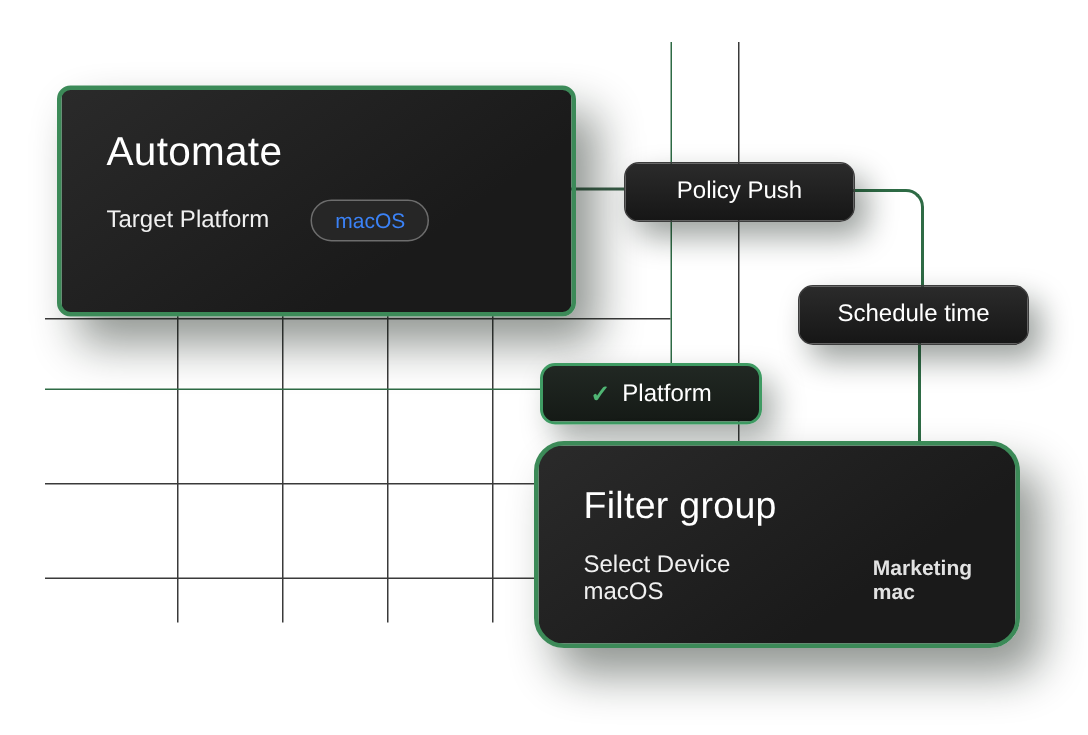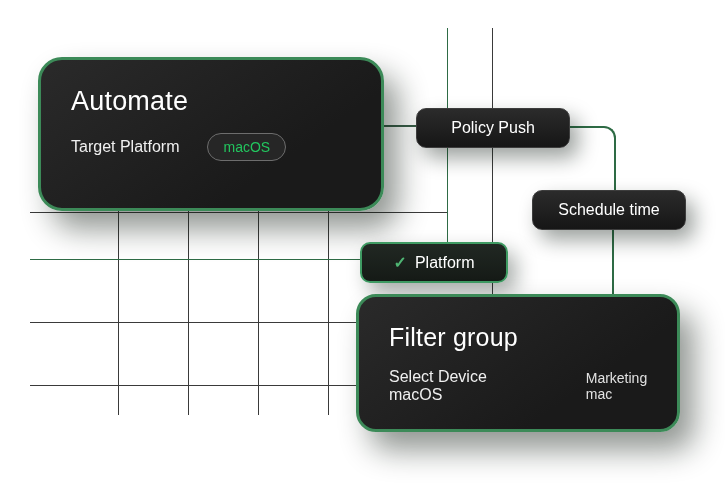--- a/index.html
+++ b/index.html
@@ -25,30 +25,30 @@
   
   .connector{position:absolute;z-index:2;background:#2e6b45;}
   .conn-a{left:378px;top:125px;width:38px;height:2px;background:#3a5f49;}
   .elbow{position:absolute;z-index:2;left:568px;top:126px;width:46px;height:64px;
          border-top:2px solid #2e6b45;border-right:2px solid #2e6b45;
          border-top-right-radius:12px;background:transparent;}
   .conn-c{left:612px;top:228px;width:2px;height:66px;}
 
   
   .card{position:absolute;z-index:3;background:linear-gradient(145deg,#2a2a2a 0%,#1a1a1a 70%);
-        border:3px solid #3c8a58;border-radius:24px;color:#ffffff;
+        border:3px solid #3c8a58;border-radius:9px;color:#ffffff;
         box-shadow:14px 18px 30px rgba(10,22,14,0.45);}
   .card-automate{left:38px;top:57px;width:340px;height:148px;}
   .card-filter{left:356px;top:294px;width:318px;height:132px;border-radius:20px;}
   .card-title{font-size:27px;font-weight:500;letter-spacing:0.2px;margin:26px 0 0 30px;}
   .card-filter .card-title{font-size:25px;}
   .card-row{display:flex;align-items:center;gap:28px;margin:16px 0 0 30px;}
   .card-label{font-size:16px;color:#f0f0f0;}
-  .card-value{font-size:14px;color:#e2e2e2;margin-left:14px;}
-  .chip{display:inline-block;font-size:14px;color:#22c55e;background:#262626;
+  .card-value{font-size:14px;color:#e2e2e2;margin-left:14px;font-weight:bold;}
+  .chip{display:inline-block;font-size:14px;color:#3b82f6;background:#262626;
         border:1px solid #6d6d6d;border-radius:16px;padding:5px 15px;}
 
   
   .pill{position:absolute;z-index:3;display:flex;align-items:center;justify-content:center;
         background:linear-gradient(180deg,#2b2b2b 0%,#161616 100%);
         border:1px solid #3d3d3d;border-radius:10px;color:#ffffff;font-size:16px;
         box-shadow:8px 10px 20px rgba(10,22,14,0.40);}
   .pill-policy{left:416px;top:108px;width:152px;height:38px;justify-content:center;}
   .pill-schedule{left:532px;top:190px;width:152px;height:38px;}
   .pill-automated{left:360px;top:242px;width:144px;height:37px;

